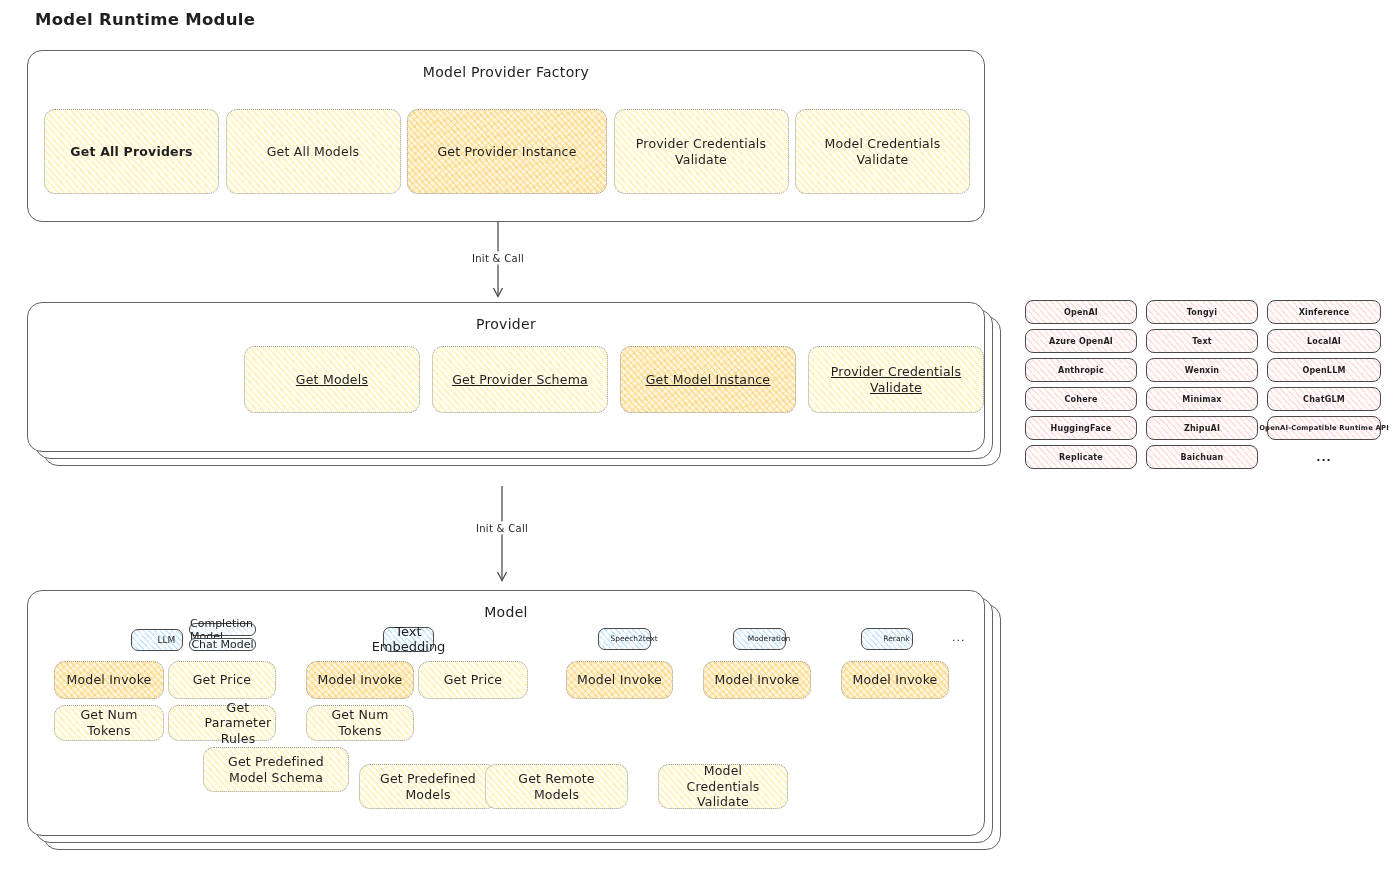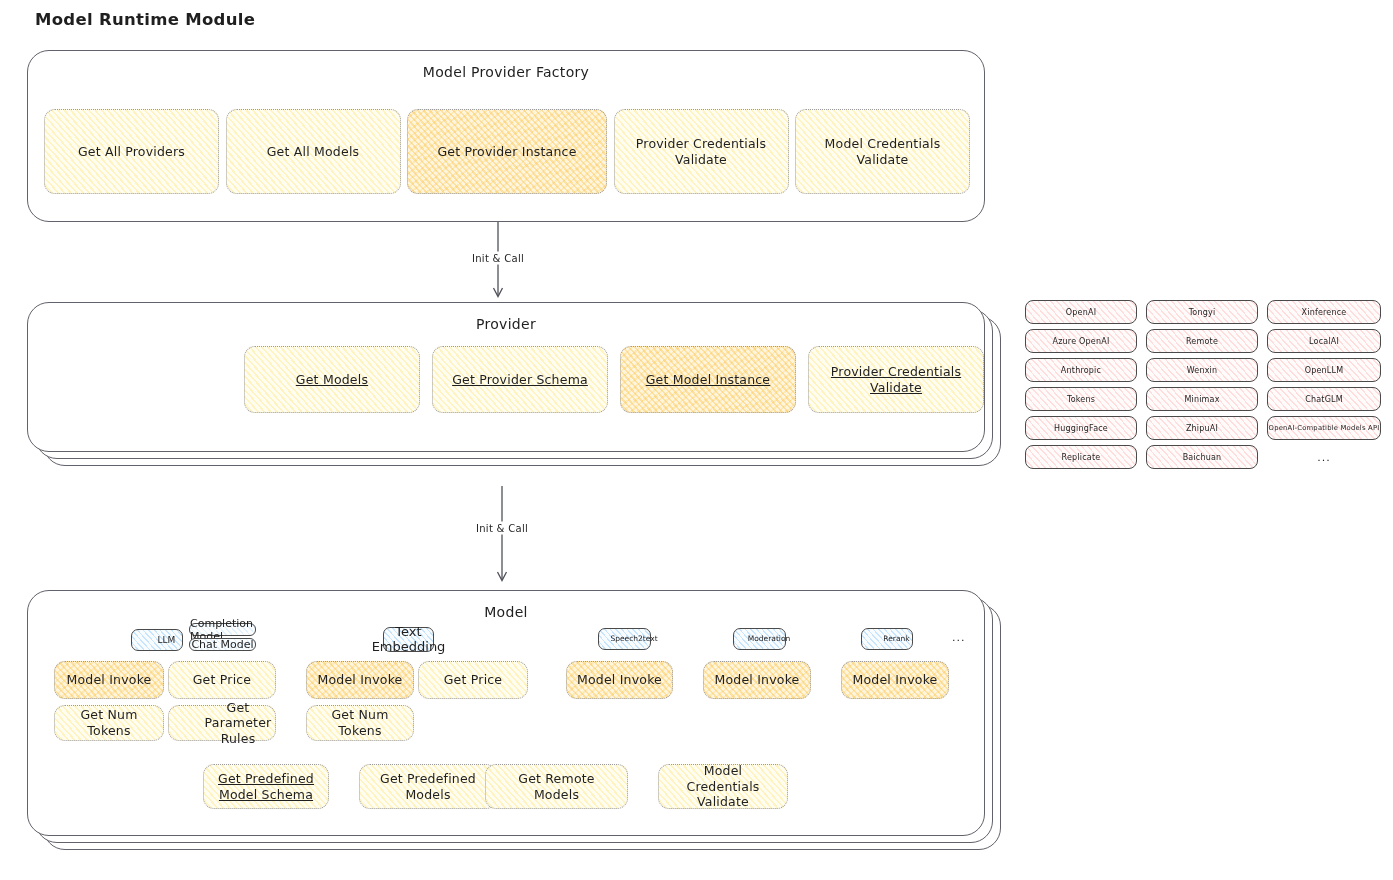--- a/index.html
+++ b/index.html
@@ -5,21 +5,21 @@
   html,body{margin:0;padding:0;background:#ffffff;}
   .canvas{
     position:relative;width:1393px;height:880px;background:#ffffff;overflow:hidden;
     font-family:"DejaVu Sans",sans-serif;color:#1f1f1f;
   }
   .diagram-title{
     position:absolute;left:35px;top:10px;font-size:16.5px;font-weight:600;letter-spacing:.3px;
   }
   
   .frame{
-    position:absolute;background:#ffffff;border:1.4px solid #62626b;border-radius:22px;
+    position:absolute;background:#ffffff;border:1.4px solid #62626b;border-radius:15px;
   }
   .frame.back{background:#ffffff;}
   .frame-title{
     position:absolute;left:0;right:0;top:13px;text-align:center;font-size:14px;letter-spacing:.3px;
   }
   .fn-row{position:absolute;display:flex;}
   
   .fn{
     border:1.5px dotted #9b9b9b;border-radius:11px;
     display:flex;align-items:center;justify-content:center;text-align:center;
@@ -32,21 +32,21 @@
   }
   .fn.orange{
     background:
       repeating-linear-gradient(48deg, rgba(250,176,5,.28) 0 1.7px, transparent 1.7px 4.4px),
       repeating-linear-gradient(-42deg, rgba(250,176,5,.17) 0 1.7px, transparent 1.7px 5.2px),
       #fff4dc;
   }
   
   .providers-grid{
     position:absolute;display:grid;grid-template-columns:112px 112px 114px;
-    grid-auto-rows:24px;column-gap:9px;row-gap:5px;
+    grid-auto-rows:24px;column-gap:9px;row-gap:5px;font-weight:bold;
   }
   .pinkcell{
     border:1.2px solid #4a4a4a;border-radius:8px;
     display:flex;align-items:center;justify-content:center;text-align:center;
     font-size:8px;letter-spacing:.2px;white-space:nowrap;box-sizing:border-box;
     background:
       repeating-linear-gradient(48deg, rgba(255,173,173,.38) 0 1.3px, transparent 1.3px 4.6px),
       #fffbfb;
   }
   .pinkcell.small{font-size:6.8px;}
@@ -83,21 +83,21 @@
 </head>
 <body>
 
 <div class="canvas">
 
   <div class="diagram-title">Model Runtime Module</div>
 
   <div class="frame" style="left:27px;top:50px;width:956px;height:170px;">
     <div class="frame-title">Model Provider Factory</div>
     <div class="fn-row" style="left:16px;right:14px;top:58px;height:85px;justify-content:space-between;">
-      <div class="fn yellow" style="width:175px;">Get All Providers</div>
+      <div class="fn yellow" style="width:175px;font-weight:bold;">Get All Providers</div>
       <div class="fn yellow" style="width:175px;">Get All Models</div>
       <div class="fn orange" style="width:200px;">Get Provider Instance</div>
       <div class="fn yellow" style="width:175px;">Provider Credentials Validate</div>
       <div class="fn yellow" style="width:175px;">Model Credentials Validate</div>
     </div>
   </div>
 
   <svg class="arrow" style="left:490px;top:222px;" width="16" height="76">
     <line x1="8" y1="0" x2="8" y2="74" stroke="#50505a" stroke-width="1.3"></line>
     <path d="M3.5,66 L8,74.5 L12.5,66" fill="none" stroke="#50505a" stroke-width="1.3"></path>
@@ -114,31 +114,31 @@
       <div class="fn orange" style="width:176px;">Get Model Instance</div>
       <div class="fn yellow" style="width:176px;">Provider Credentials Validate</div>
     </div>
   </div>
 
   <div class="providers-grid" style="left:1025px;top:300px;">
     <div class="pinkcell">OpenAI</div>
     <div class="pinkcell">Tongyi</div>
     <div class="pinkcell">Xinference</div>
     <div class="pinkcell">Azure OpenAI</div>
-    <div class="pinkcell">Remote</div>
+    <div class="pinkcell">Text</div>
     <div class="pinkcell">LocalAI</div>
     <div class="pinkcell">Anthropic</div>
     <div class="pinkcell">Wenxin</div>
     <div class="pinkcell">OpenLLM</div>
-    <div class="pinkcell">Tokens</div>
+    <div class="pinkcell">Cohere</div>
     <div class="pinkcell">Minimax</div>
     <div class="pinkcell">ChatGLM</div>
     <div class="pinkcell">HuggingFace</div>
     <div class="pinkcell">ZhipuAI</div>
-    <div class="pinkcell small">OpenAI-Compatible Models API</div>
+    <div class="pinkcell small">OpenAI-Compatible Runtime API</div>
     <div class="pinkcell">Replicate</div>
     <div class="pinkcell">Baichuan</div>
     <div class="cell-ellipsis">...</div>
   </div>
 
   <svg class="arrow" style="left:494px;top:486px;" width="16" height="96">
     <line x1="8" y1="0" x2="8" y2="94" stroke="#50505a" stroke-width="1.3"></line>
     <path d="M3.5,86 L8,94.5 L12.5,86" fill="none" stroke="#50505a" stroke-width="1.3"></path>
   </svg>
   <div class="arrow-label" style="left:502px;top:528px;">Init &amp; Call</div>
@@ -162,19 +162,19 @@
     <div class="fn orange node" style="left:278px;top:70px;width:108px;height:38px;">Model Invoke</div>
     <div class="fn yellow node" style="left:390px;top:70px;width:110px;height:38px;">Get Price</div>
     <div class="fn orange node" style="left:538px;top:70px;width:107px;height:38px;">Model Invoke</div>
     <div class="fn orange node" style="left:675px;top:70px;width:108px;height:38px;">Model Invoke</div>
     <div class="fn orange node" style="left:813px;top:70px;width:108px;height:38px;">Model Invoke</div>
 
     <div class="fn yellow node" style="left:26px;top:114px;width:110px;height:36px;">Get Num Tokens</div>
     <div class="fn yellow node" style="left:140px;top:114px;width:108px;height:36px;padding-left:40px;">Get Parameter Rules</div>
     <div class="fn yellow node" style="left:278px;top:114px;width:108px;height:36px;">Get Num Tokens</div>
 
-    <div class="fn yellow node" style="left:175px;top:173px;width:126px;height:45px;text-decoration:underline;">Get Predefined Model Schema</div>
+    <div class="fn yellow node" style="left:175px;top:156px;width:146px;height:45px;">Get Predefined Model Schema</div>
     <div class="fn yellow node" style="left:331px;top:173px;width:138px;height:45px;">Get Predefined Models</div>
     <div class="fn yellow node" style="left:457px;top:173px;width:143px;height:45px;text-align:center;">Get Remote Models</div>
     <div class="fn yellow node" style="left:630px;top:173px;width:130px;height:45px;">Model Credentials Validate</div>
   </div>
 
 </div>
 
 </body></html>

